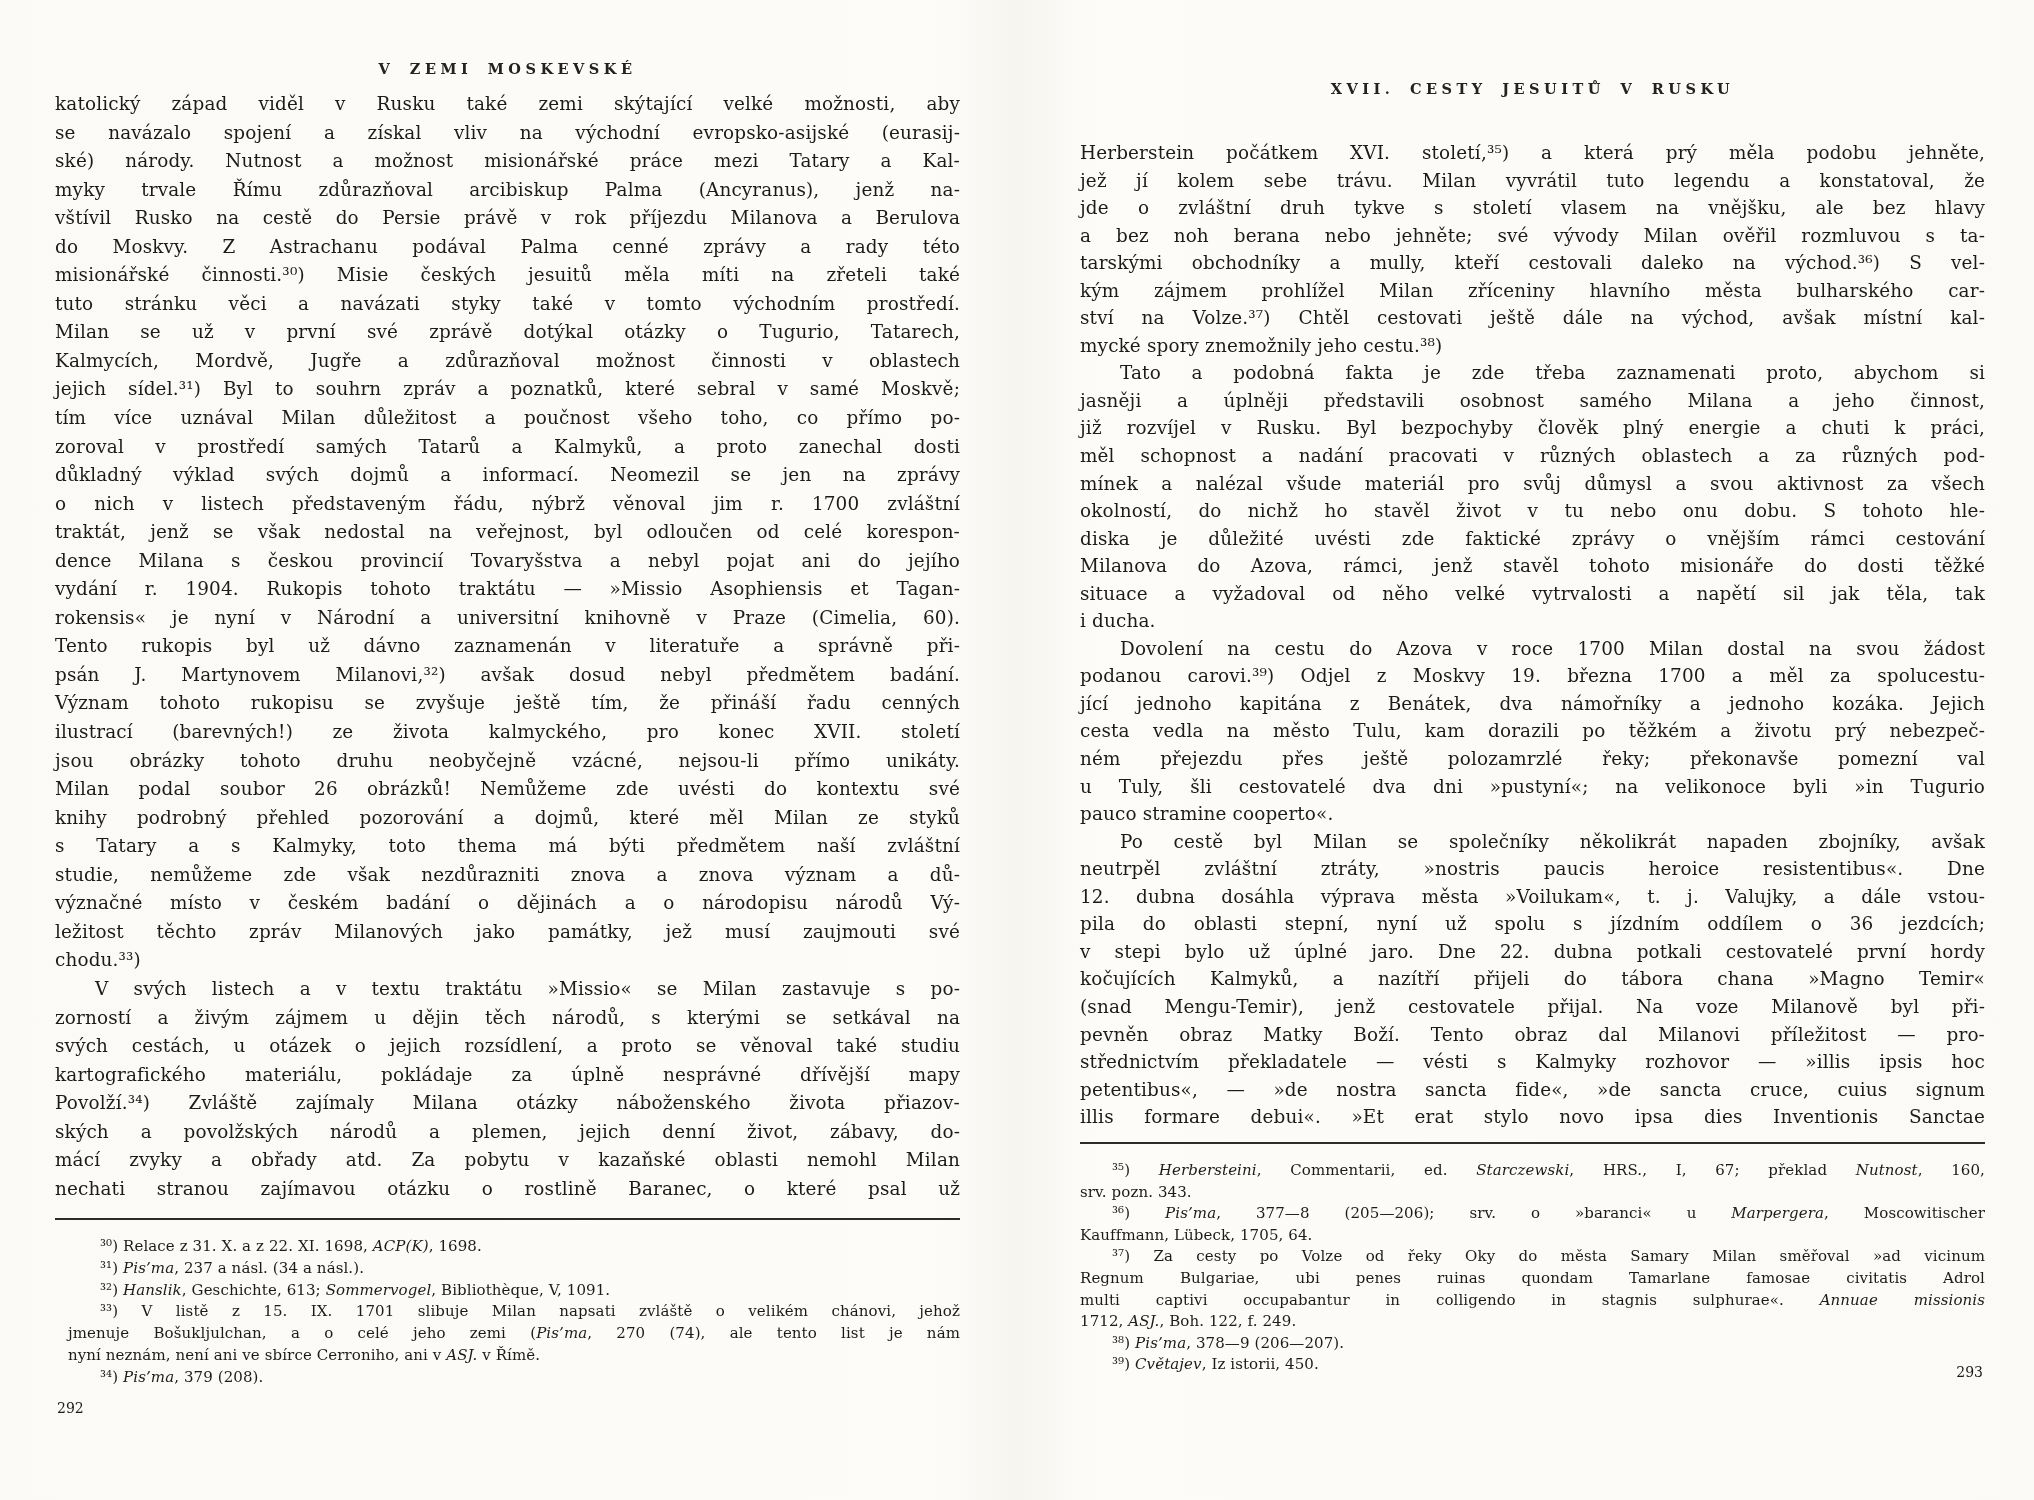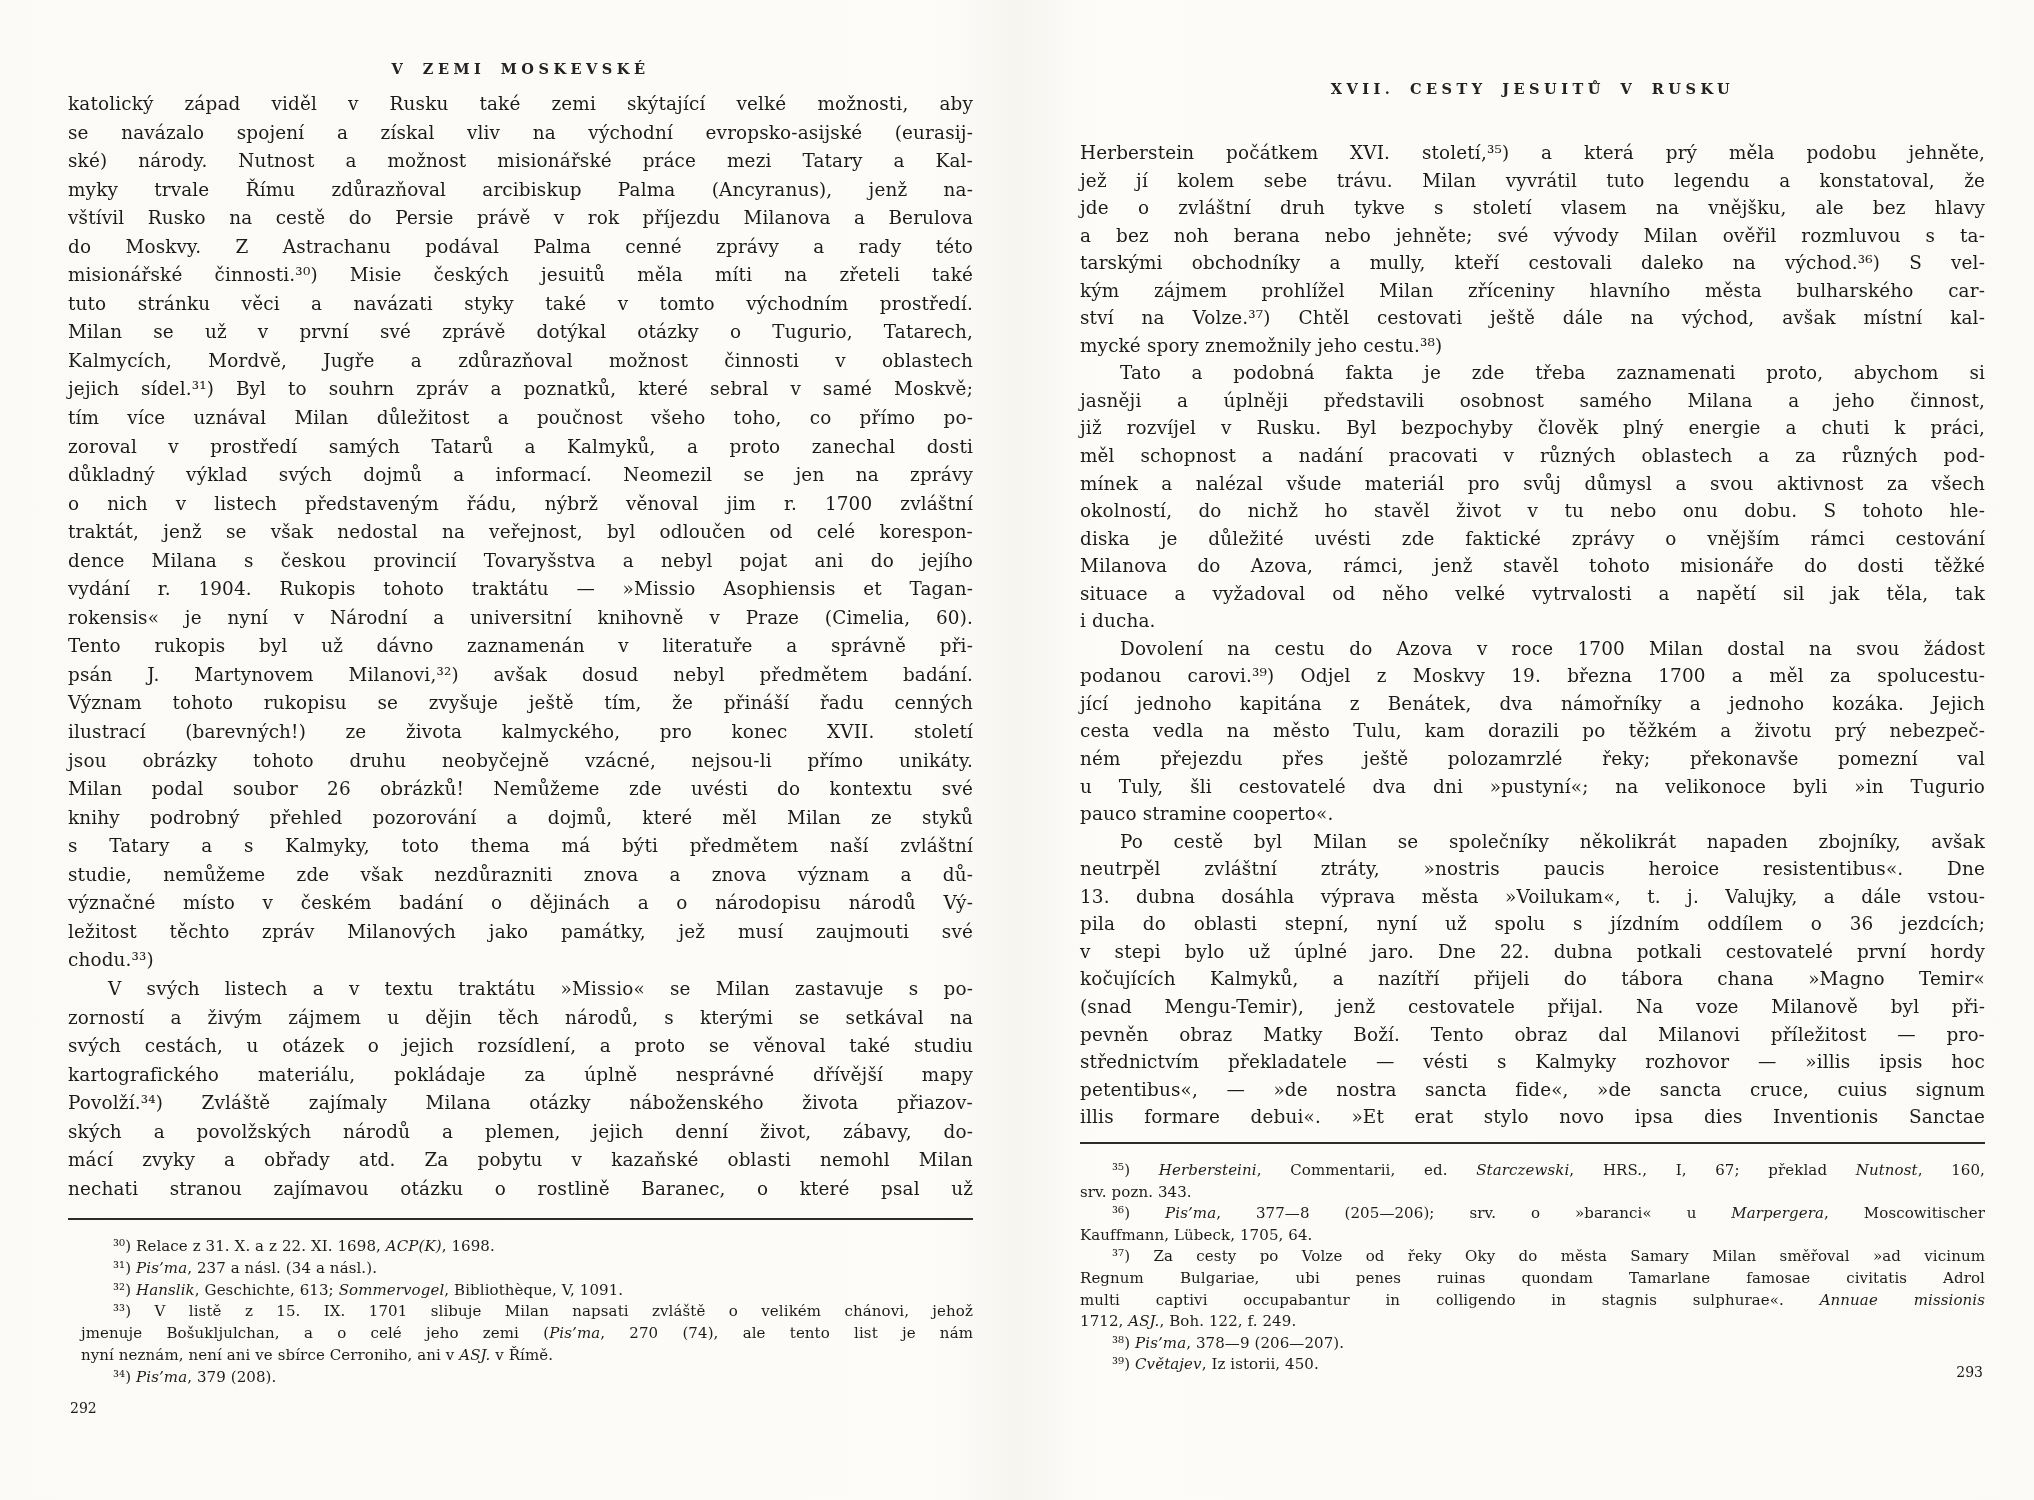--- a/index.html
+++ b/index.html
@@ -6,21 +6,21 @@
   body{
     width:2034px;height:1500px;
     background:#fdfcf9;
     font-family:"DejaVu Serif","Liberation Serif",serif;
     color:#1b1b1b;
     -webkit-font-smoothing:antialiased;
   }
   .spread{position:relative;width:2034px;height:1500px;overflow:hidden;
     background:linear-gradient(90deg,#fbfaf6 0%,#fdfcf9 46%,#f6f5f0 50%,#fdfcf9 54%,#fbfaf6 100%);}
   .page{position:absolute;top:0;width:905px;height:1500px;}
-  .page-left{left:68px;text-decoration:underline;}
+  .page-left{left:55px;text-decoration:underline;}
   .page-right{left:1080px;}
   .running-head{
     position:absolute;left:0;right:0;text-align:center;
     font-size:14.5px;font-weight:bold;letter-spacing:4.5px;
     word-spacing:6px;color:#222;
   }
   .page-left .running-head{top:60px;}
   .page-right .running-head{top:80px;text-align:center;}
   .main-text{position:absolute;left:0;right:0;font-size:18.4px;letter-spacing:.15px;}
   .page-left .main-text{top:90px;line-height:28.55px;}
@@ -126,21 +126,21 @@
         <div class="tline end">i ducha.</div>
         <div class="tline first">Dovolení na cestu do Azova v roce 1700 Milan dostal na svou žádost</div>
         <div class="tline">podanou carovi.³⁹) Odjel z Moskvy 19. března 1700 a měl za spolucestu-</div>
         <div class="tline">jící jednoho kapitána z Benátek, dva námořníky a jednoho kozáka. Jejich</div>
         <div class="tline">cesta vedla na město Tulu, kam dorazili po těžkém a životu prý nebezpeč-</div>
         <div class="tline">ném přejezdu přes ještě polozamrzlé řeky; překonavše pomezní val</div>
         <div class="tline">u Tuly, šli cestovatelé dva dni »pustyní«; na velikonoce byli »in Tugurio</div>
         <div class="tline end">pauco stramine cooperto«.</div>
         <div class="tline first">Po cestě byl Milan se společníky několikrát napaden zbojníky, avšak</div>
         <div class="tline">neutrpěl zvláštní ztráty, »nostris paucis heroice resistentibus«. Dne</div>
-        <div class="tline">13. dubna dosáhla výprava města »Voilukam«, t. j. Valujky, a dále vstou-</div>
+        <div class="tline">12. dubna dosáhla výprava města »Voilukam«, t. j. Valujky, a dále vstou-</div>
         <div class="tline">pila do oblasti stepní, nyní už spolu s jízdním oddílem o 36 jezdcích;</div>
         <div class="tline">v stepi bylo už úplné jaro. Dne 22. dubna potkali cestovatelé první hordy</div>
         <div class="tline">kočujících Kalmyků, a nazítří přijeli do tábora chana »Magno Temir«</div>
         <div class="tline">(snad Mengu-Temir), jenž cestovatele přijal. Na voze Milanově byl při-</div>
         <div class="tline">pevněn obraz Matky Boží. Tento obraz dal Milanovi příležitost — pro-</div>
         <div class="tline">střednictvím překladatele — vésti s Kalmyky rozhovor — »illis ipsis hoc</div>
         <div class="tline">petentibus«, — »de nostra sancta fide«, »de sancta cruce, cuius signum</div>
         <div class="tline">illis formare debui«. »Et erat stylo novo ipsa dies Inventionis Sanctae</div>
       </div>
     <div class="rule"></div>

